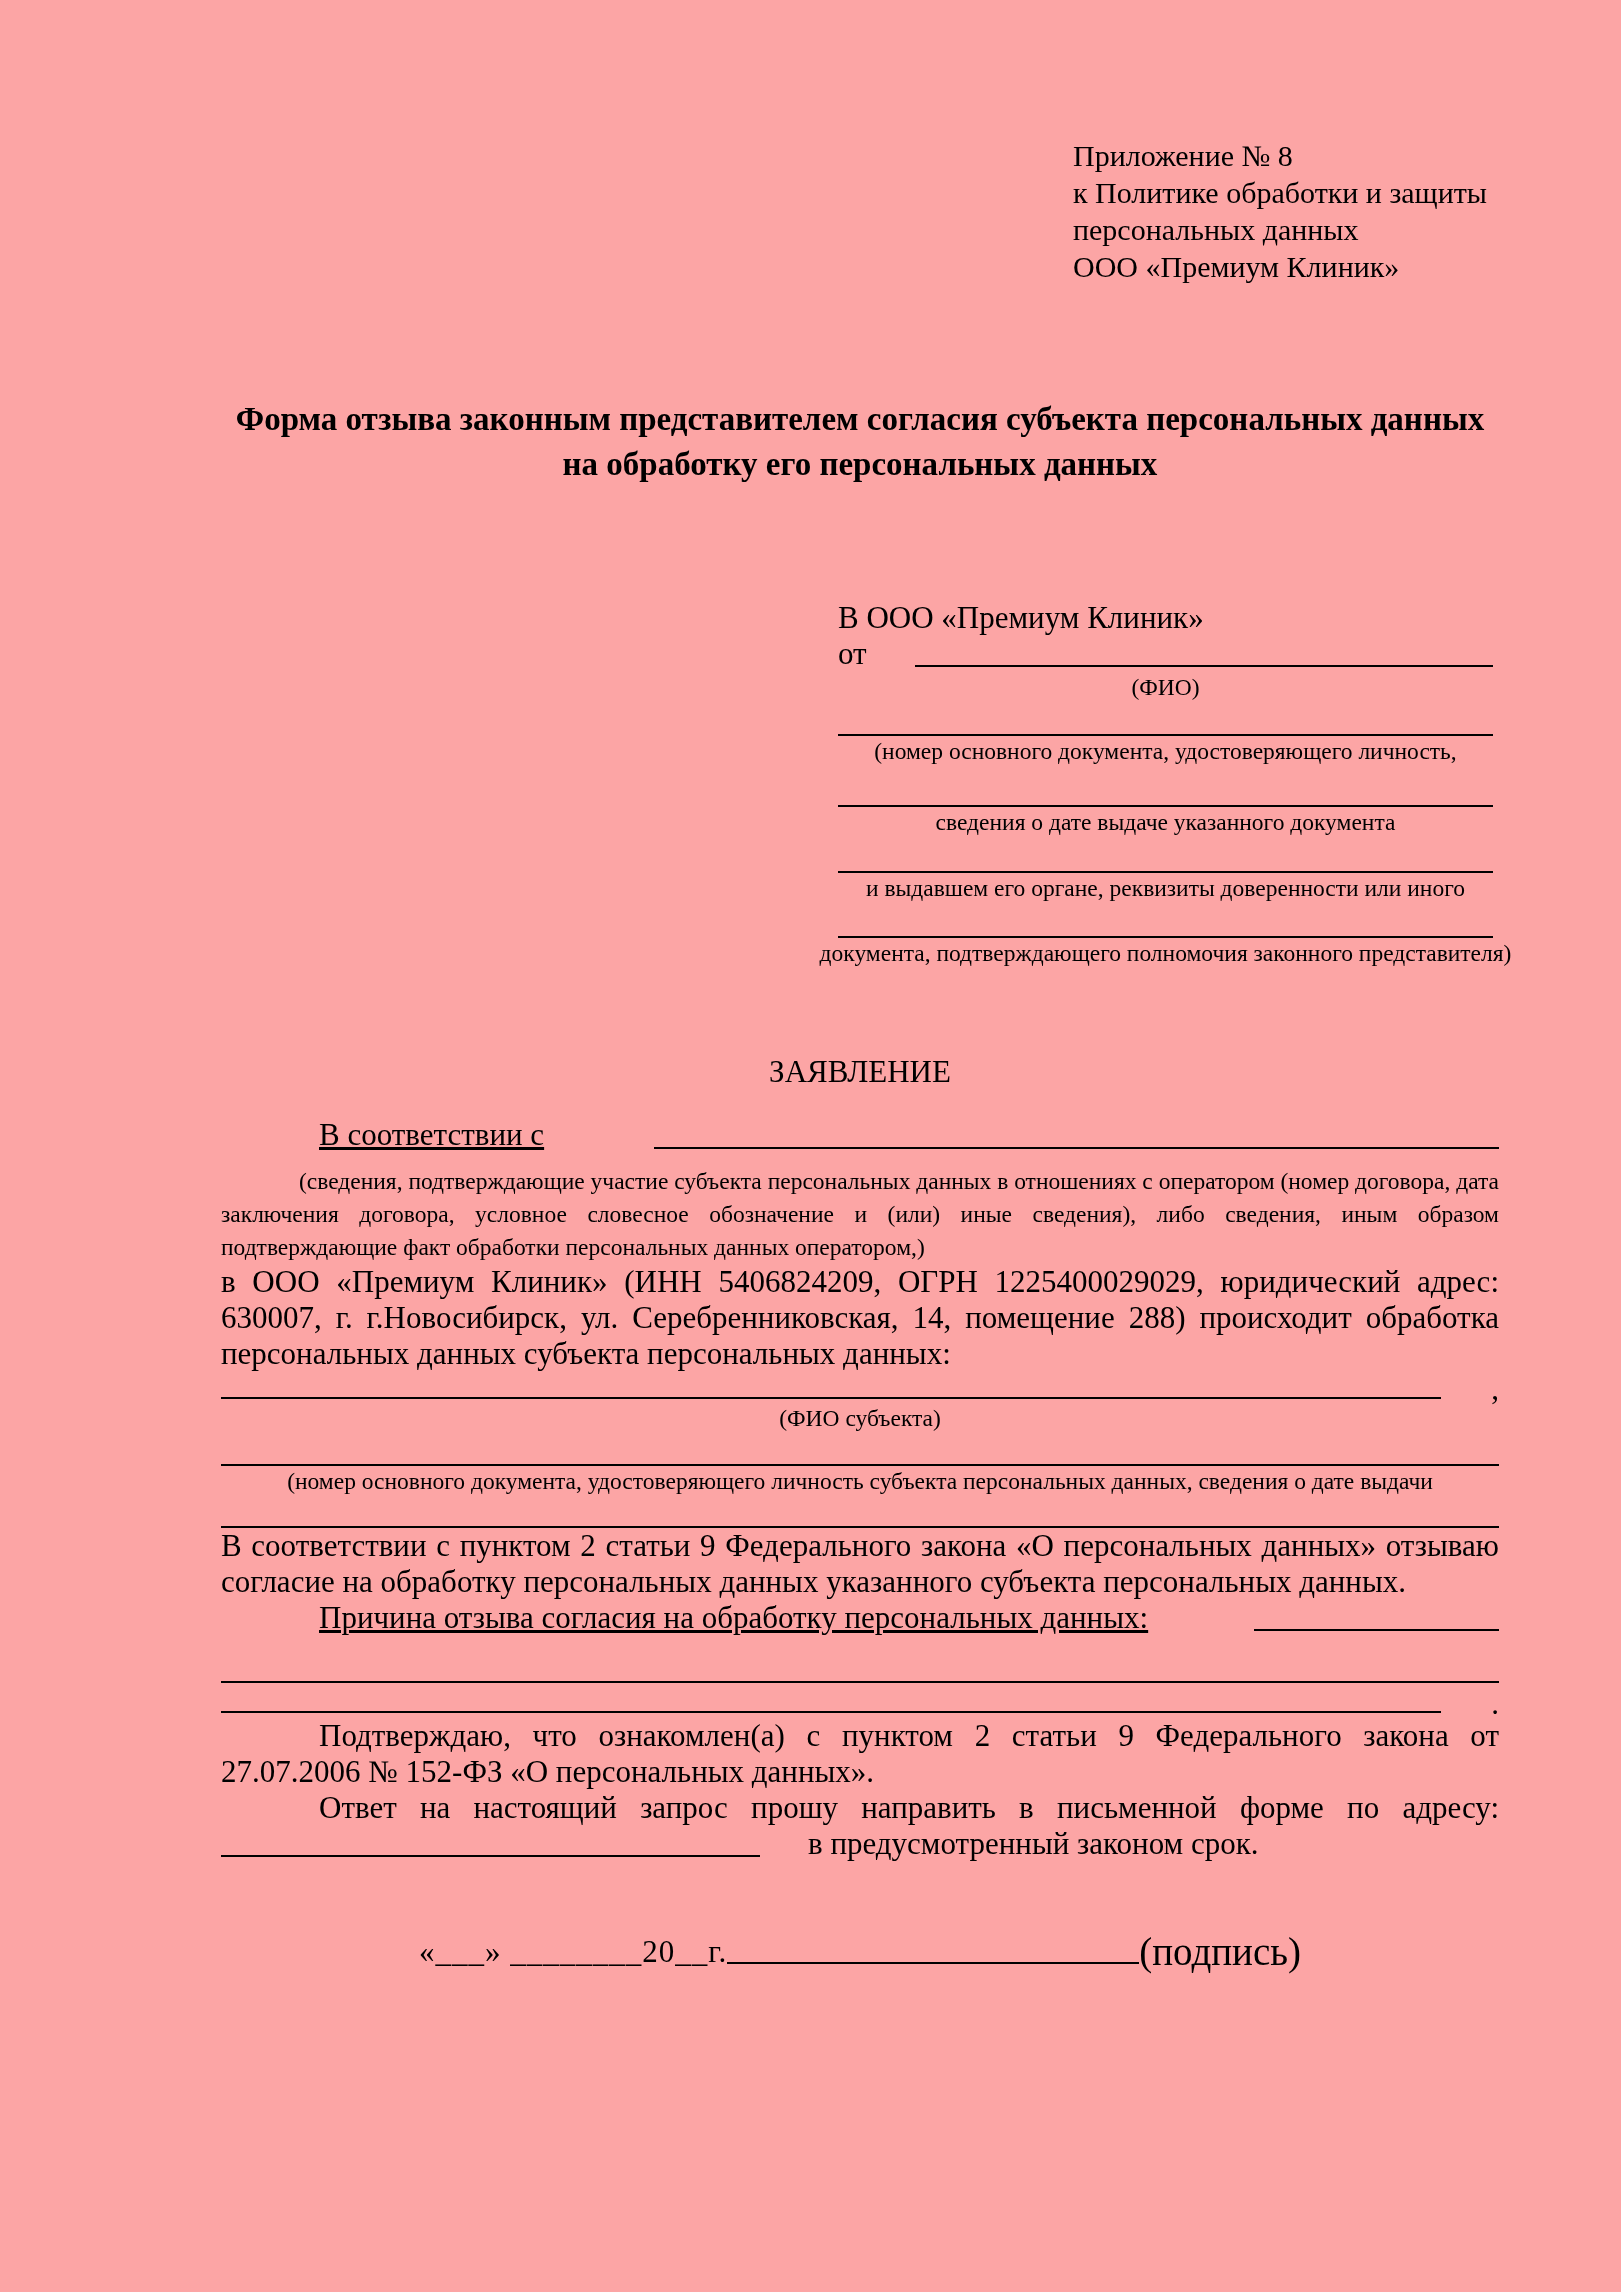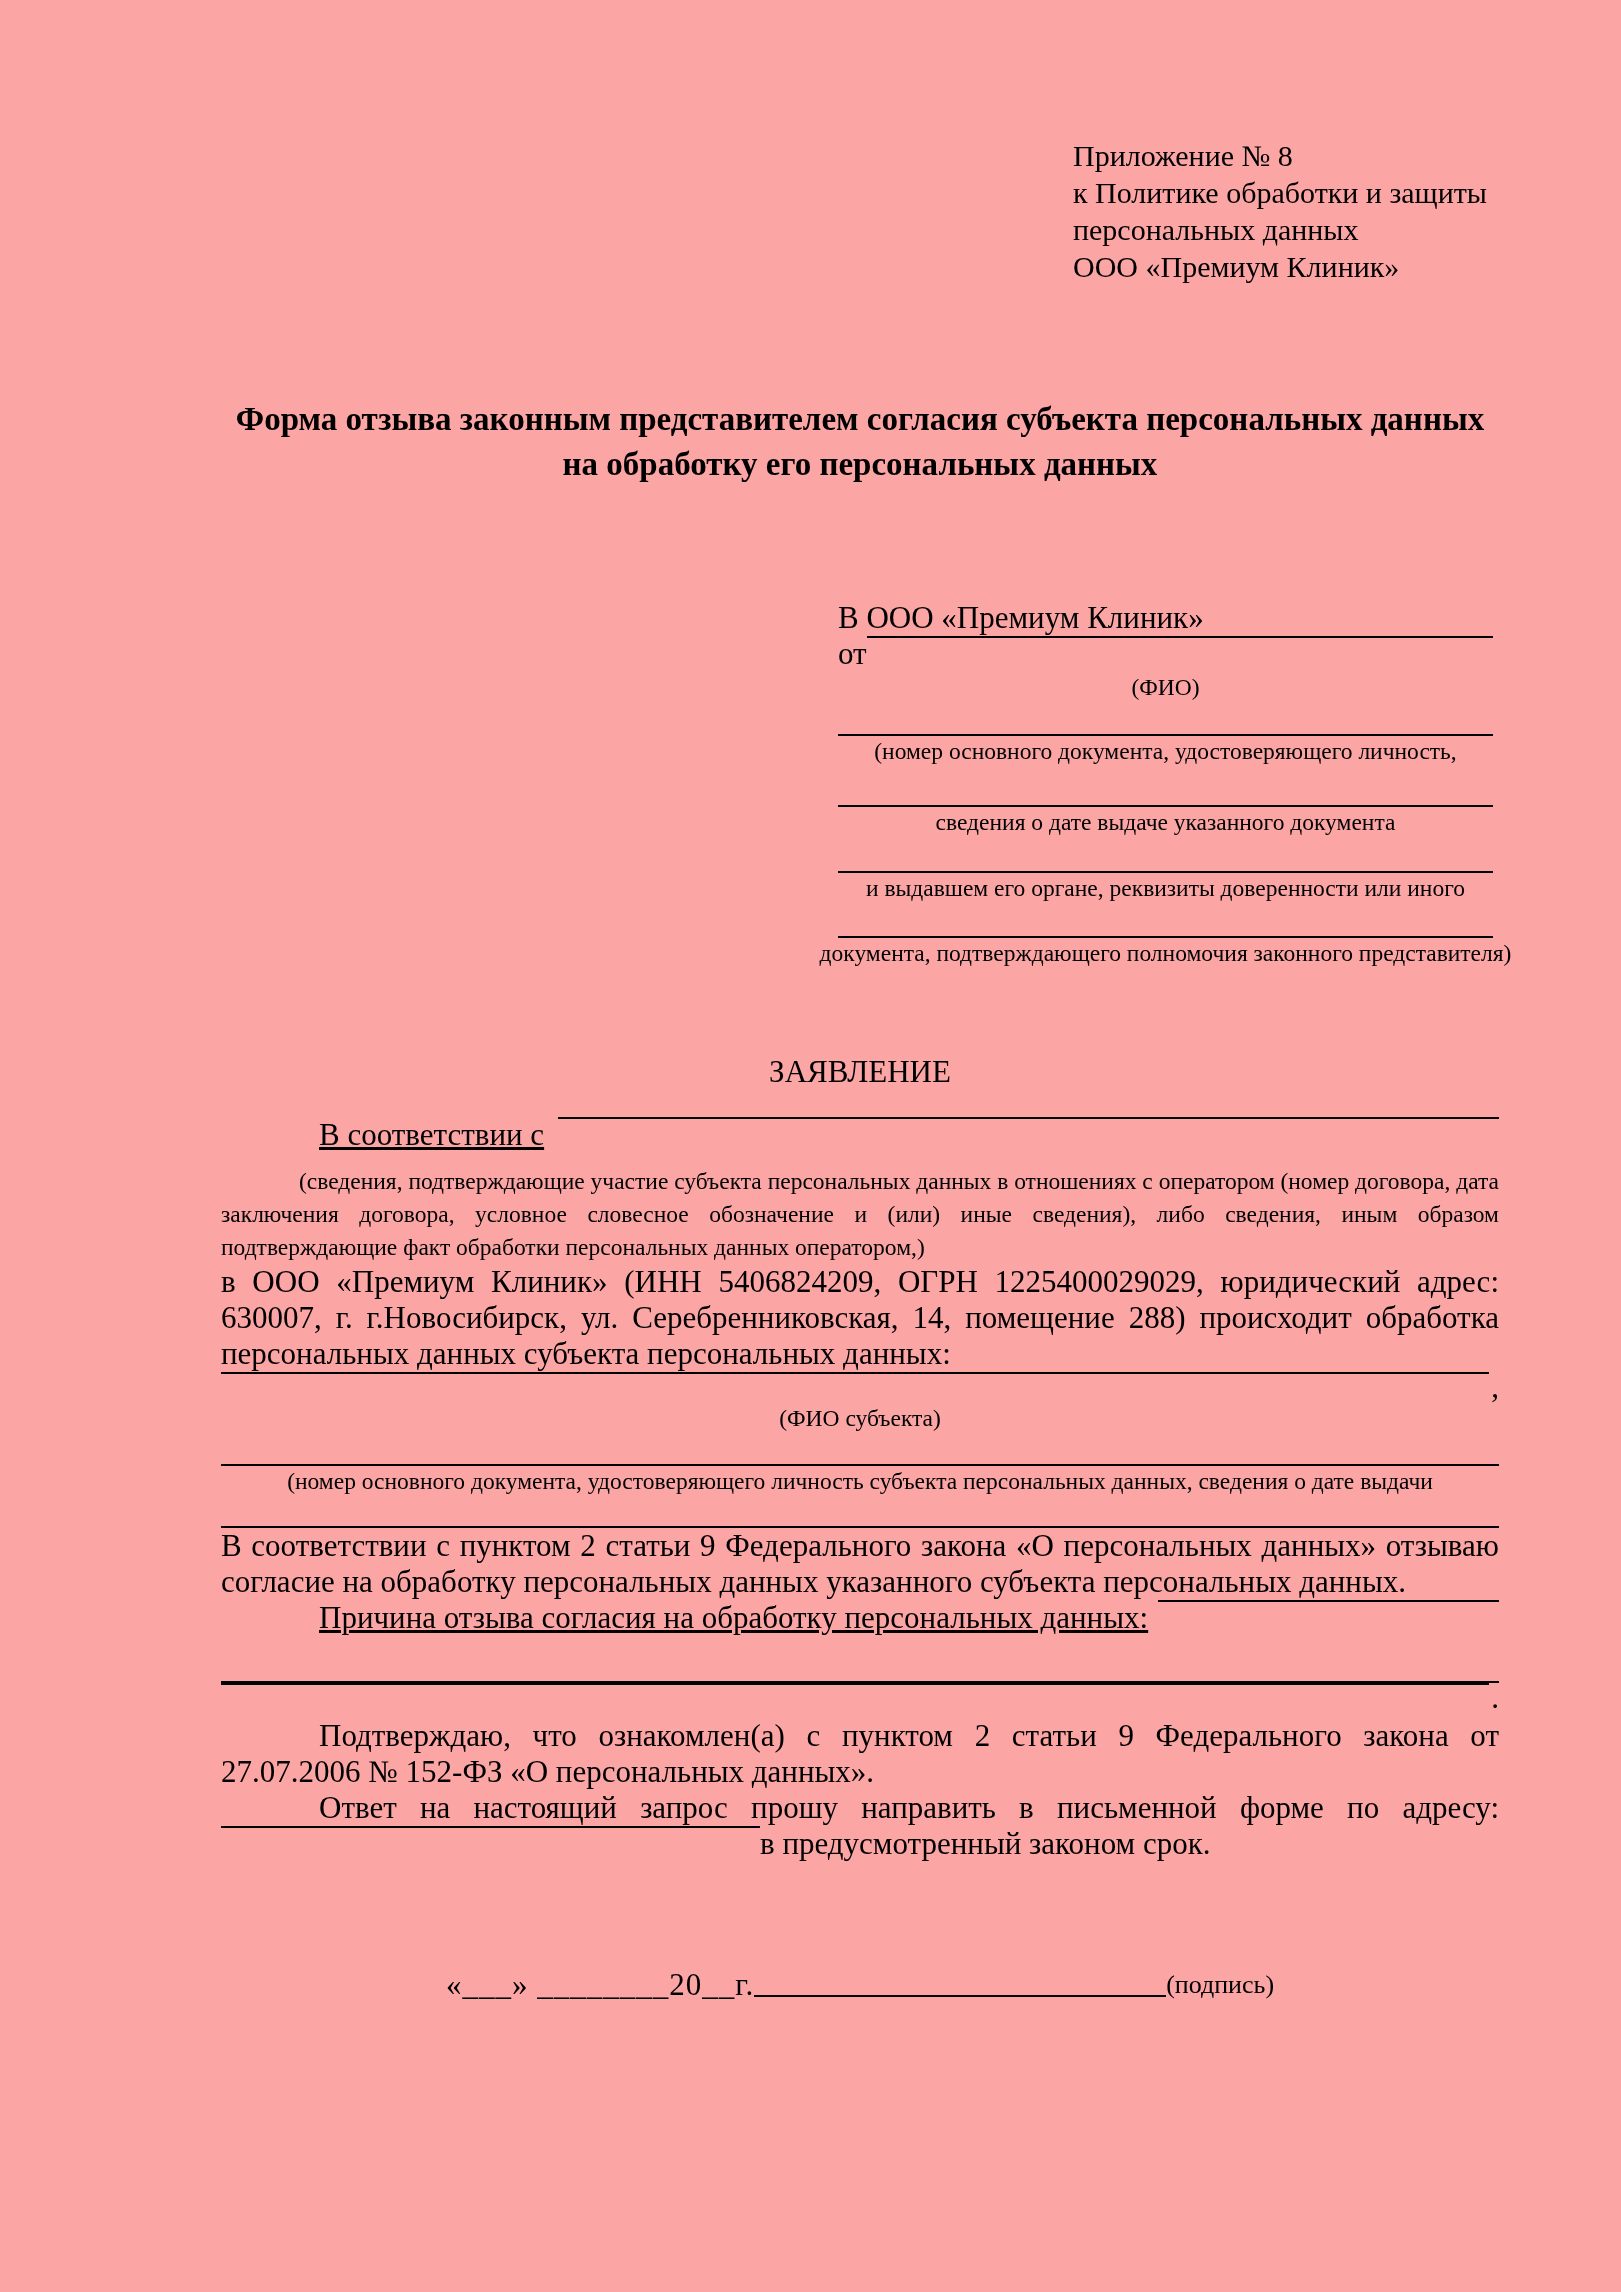--- a/index.html
+++ b/index.html
@@ -31,21 +31,21 @@
 
   .main {
     position:absolute; left:221px; top:1054px; width:1278px;
   }
 
   .footer-row {
     position:absolute; left:221px; top:1933px; width:1278px;
     display:flex; justify-content:center; align-items:flex-end;
   }
 
-  .row { display:flex; align-items:flex-start; }
+  .row { display:flex; align-items:flex-end;gap:48px; }
   .grow { flex:1 1 auto; }
   .uline { border-bottom:2.9px solid #000; }
   .uline.inline { margin-bottom:4.9px; }
 
   .fill { height:35px; border-bottom:2.9px solid #000; }
   .addressee .fill.f1 { height:35px; }
   .addressee .fill.f2 { height:41px; }
   .addressee .fill.f3 { height:37px; }
   .addressee .fill.f4 { height:35px; }
 
@@ -69,21 +69,21 @@
   .main .fill-mid { height:33px; border-bottom:2.9px solid #000; }
 
   .force-just { text-align:justify; text-align-last:justify; text-indent:98px; }
 
   .spacer14 { height:13.7px; }
 
   .heading-center { text-align:center; margin-bottom:27.4px; }
 
   .sig-group { display:flex; align-items:flex-end; }
   .sig-line { width:412px; border-bottom:2.9px solid #000; margin-bottom:5.9px; }
-  .sig-cap { font-size:26px; line-height:37px;margin-top:33px; }
+  .sig-cap { font-size:39px; line-height:37px; }
   .date-left { font-size:31px; line-height:37px; letter-spacing:1px; }
 </style>
 </head>
 <body>
 
 <div class="page">
 
   <div class="header-right">
     <div>Приложение № 8</div>
     <div>к Политике обработки и защиты</div>

